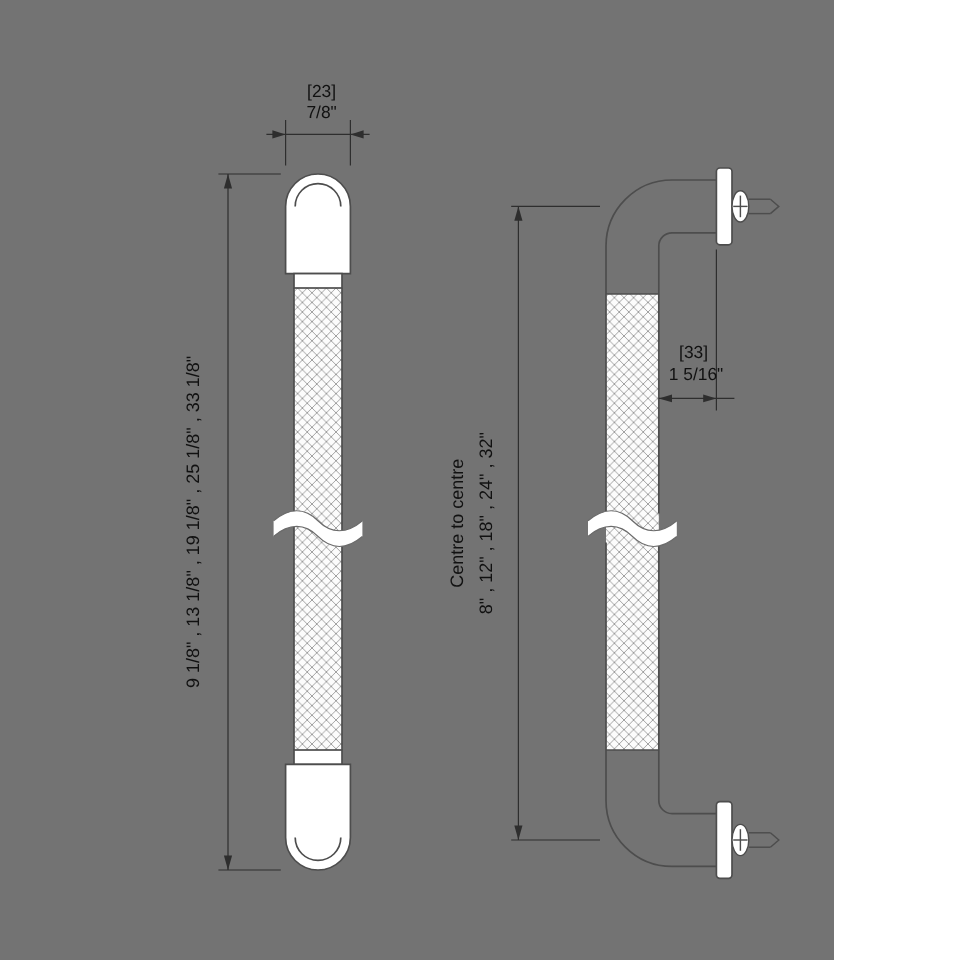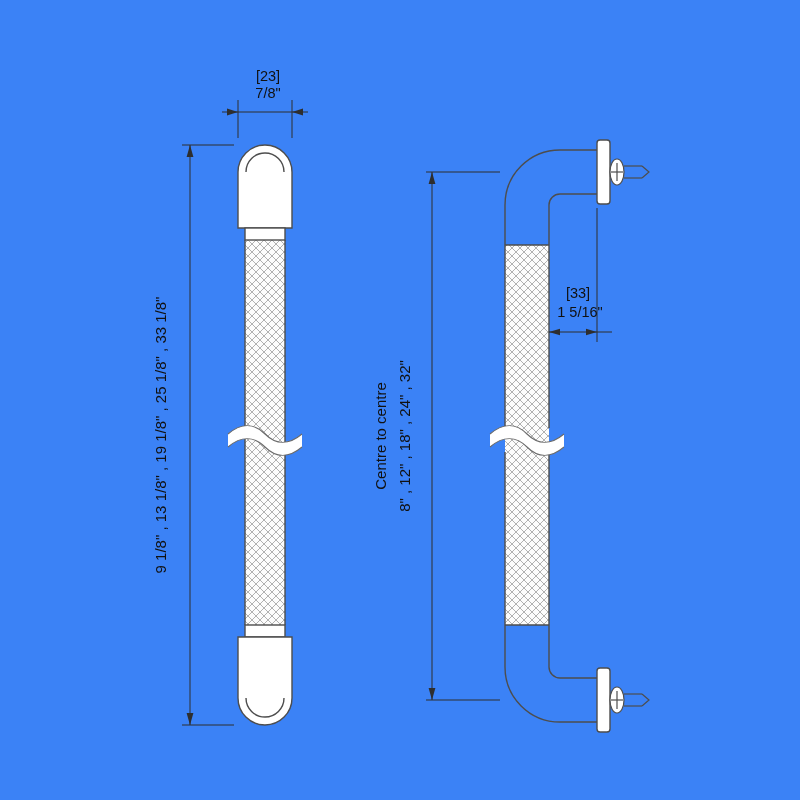--- a/index.html
+++ b/index.html
@@ -5,23 +5,23 @@
   html, body {
     margin: 0;
     padding: 0;
     width: 800px;
     height: 800px;
     background: #ffffff;
     overflow: hidden;
   }
   .stage {
     position: relative;
-    width: 800px;
+    width: 695px;
     height: 800px;
-    background: #3b82f6;
+    background: #737373;
     text-align: center;
   }
   .dim-text {
     font-family: "Liberation Sans", sans-serif;
     font-size: 15px;
     fill: #111111;
   }
   .dim-text-sm {
     font-family: "Liberation Sans", sans-serif;
     font-size: 14.5px;

